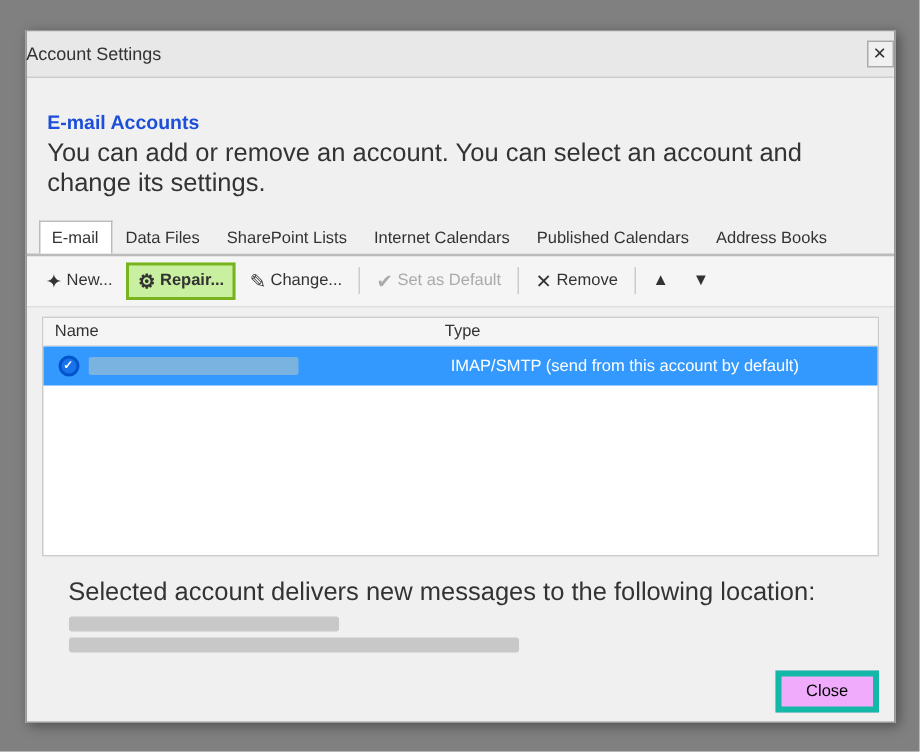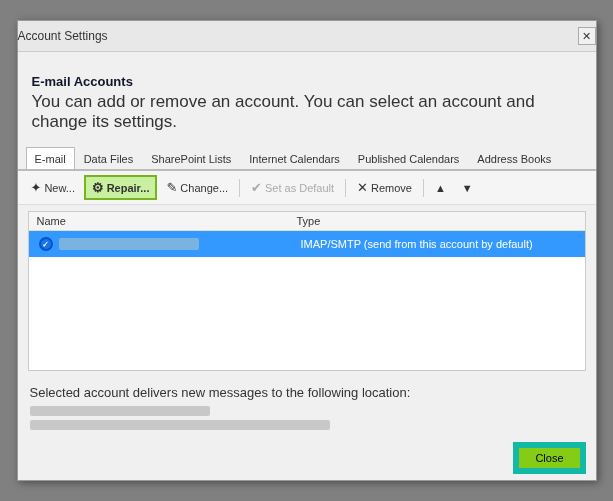--- a/index.html
+++ b/index.html
@@ -45,21 +45,21 @@
       font-size: 11px;
       color: #333;
     }
     .header-section {
       padding: 10px 14px 8px 14px;
       background: #f0f0f0;
     }
     .header-section h2 {
       font-size: 13px;
       font-weight: bold;
-      color: #0f172a;
+      color: #1d4ed8;
       margin-bottom: 3px;
       margin-top: 12px;
     }
     .header-section p {
       font-size: 17px;
       color: #333;
     }
     .tabs-container {
       display: flex;
       background: #f0f0f0;
@@ -188,22 +188,22 @@
       background: #7ab3e0;
       height: 12px;
       width: 140px;
       border-radius: 2px;
     }
     .row-type {
       flex: 1;
       font-size: 11px;
     }
     .footer-section {
-      padding: 8px 12px;
-      font-size: 13px;
+      padding: 8px 28px;
+      font-size: 17px;
       color: #333;
     }
     .footer-blurred {
       margin-top: 6px;
     }
     .blur-line {
       background: #c8c8c8;
       height: 10px;
       width: 180px;
       border-radius: 2px;
@@ -216,22 +216,22 @@
       border-radius: 2px;
     }
     .close-btn-bottom {
       display: flex;
       justify-content: flex-end;
       padding: 4px 10px 6px 10px;
     }
     .close-btn {
       padding: 4px 16px;
       font-size: 11px;
-      background: #84cc16;
-      border: 6px solid #14b8a6;
+      background: #f0abfc;
+      border: 4px solid #14b8a6;
       cursor: pointer;
     }
     .window-wrapper {
       position: relative;
     }
   </style>
 </head>
 <body>
 
 <div class="window-wrapper">

